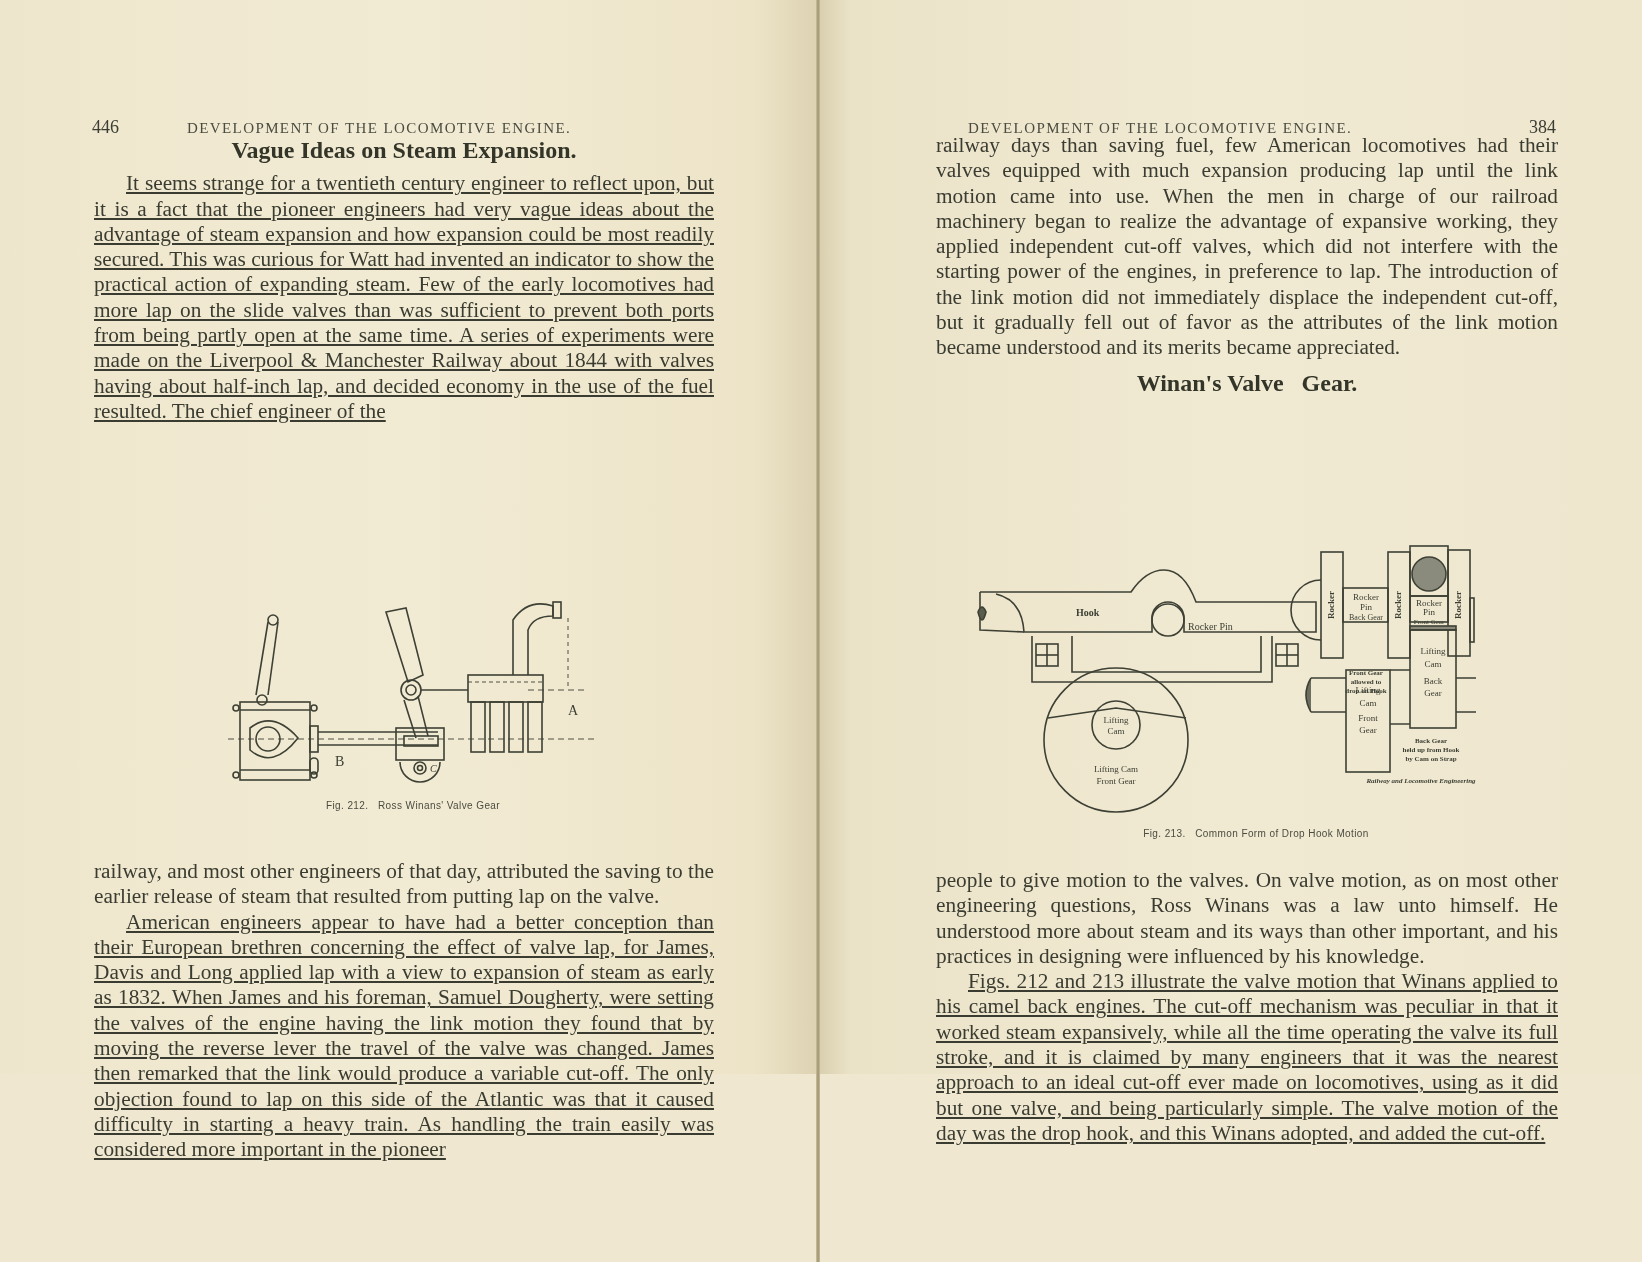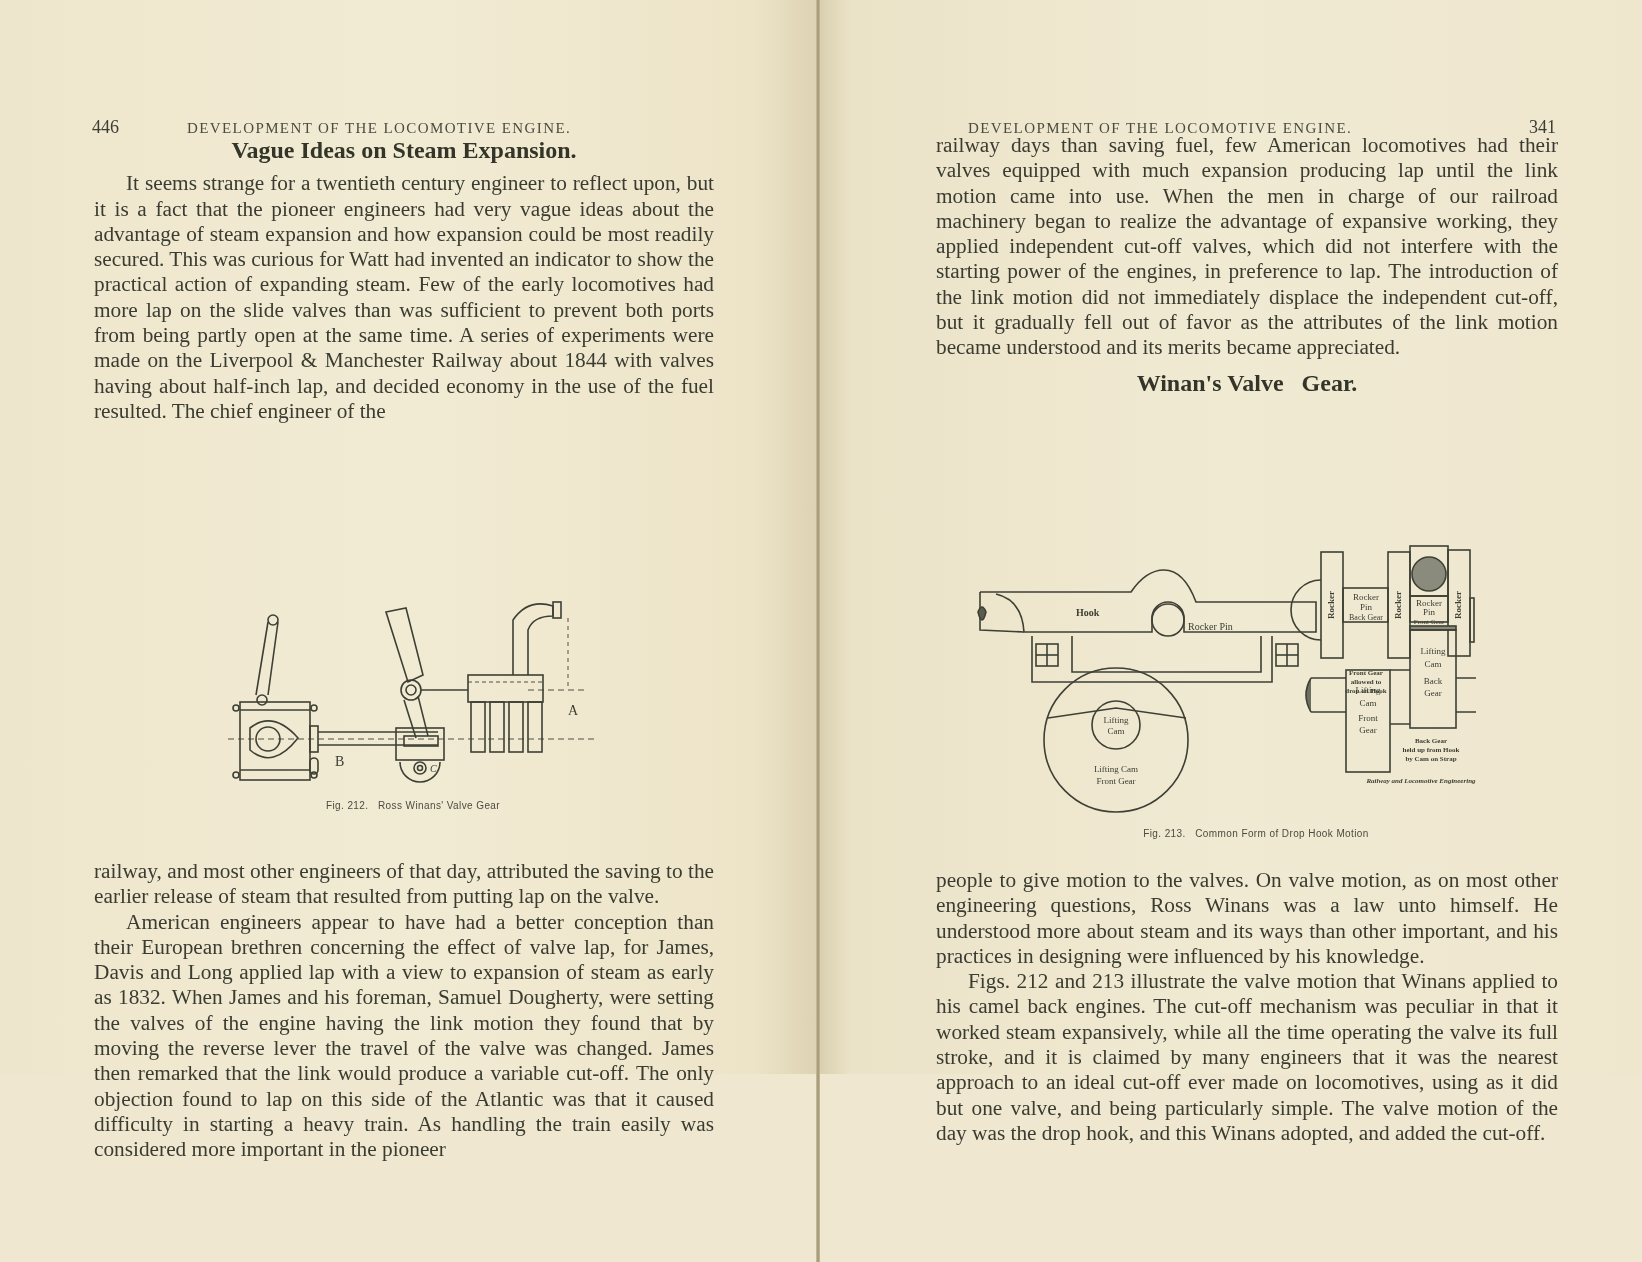--- a/index.html
+++ b/index.html
@@ -36,21 +36,21 @@
     .right .folio { margin-left: auto; }
     .head-title { text-transform: uppercase; margin-top: 32px; }
 
     .text {
       position: absolute; font-size: 21.3px; line-height: 25.3px;
       text-align: justify; color: #3a3c31;
     }
     .left .text { left: 94px; width: 620px; }
     .right .text { left: 118px; width: 622px; }
     .text p { margin: 0; }
-    .indent { text-indent: 32px; }
+    .indent { text-indent: 32px; text-decoration: underline; }
     .heading {
       font-weight: bold; text-align: center; font-size: 24px;
       color: #333529; margin: 0;
     }
     .figure { position: absolute; }
     .caption {
       font-family: "Liberation Sans", "DejaVu Sans", sans-serif;
       font-size: 10px; color: #4a4c40; letter-spacing: 0.4px;
       text-align: center; position: absolute; white-space: pre;
     }
@@ -128,21 +128,21 @@
 
     <div class="text" style="top:859px;">
       <p>railway, and most other engineers of that day, attributed the saving to the earlier release of steam that resulted from putting lap on the valve.</p>
       <p class="indent">American engineers appear to have had a better conception than their European brethren concerning the effect of valve lap, for James, Davis and Long applied lap with a view to expansion of steam as early as 1832. When James and his foreman, Samuel Dougherty, were setting the valves of the engine having the link motion they found that by moving the reverse lever the travel of the valve was changed. James then remarked that the link would produce a variable cut-off. The only objection found to lap on this side of the Atlantic was that it caused difficulty in starting a heavy train. As handling the train easily was considered more important in the pioneer</p>
     </div>
   </div>
 
   <div class="page right">
     <div class="running-head">
       <span class="head-title" style="margin-left:34px;">DEVELOPMENT OF THE LOCOMOTIVE ENGINE.</span>
-      <span class="folio">341</span>
+      <span class="folio">384</span>
     </div>
 
     <div class="text" style="top:133px;">
       <p>railway days than saving fuel, few American locomotives had their valves equipped with much expansion producing lap until the link motion came into use. When the men in charge of our railroad machinery began to realize the advantage of expansive working, they applied independent cut-off valves, which did not interfere with the starting power of the engines, in preference to lap. The introduction of the link motion did not immediately displace the independent cut-off, but it gradually fell out of favor as the attributes of the link motion became understood and its merits became appreciated.</p>
       <p class="heading" style="margin-top:10px; margin-bottom:0; white-space:pre;">Winan's Valve   Gear.</p>
     </div>
 
     <div class="figure" style="left:158px; top:540px; width:500px; height:275px;">
       <svg width="500" height="275" viewBox="0 0 500 275" fill="none" stroke="#3d4034" stroke-width="1.6">
 

